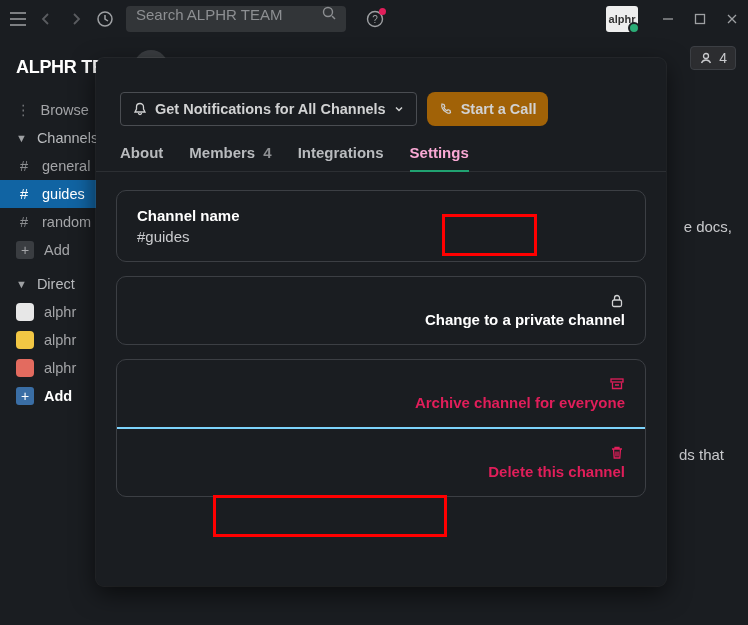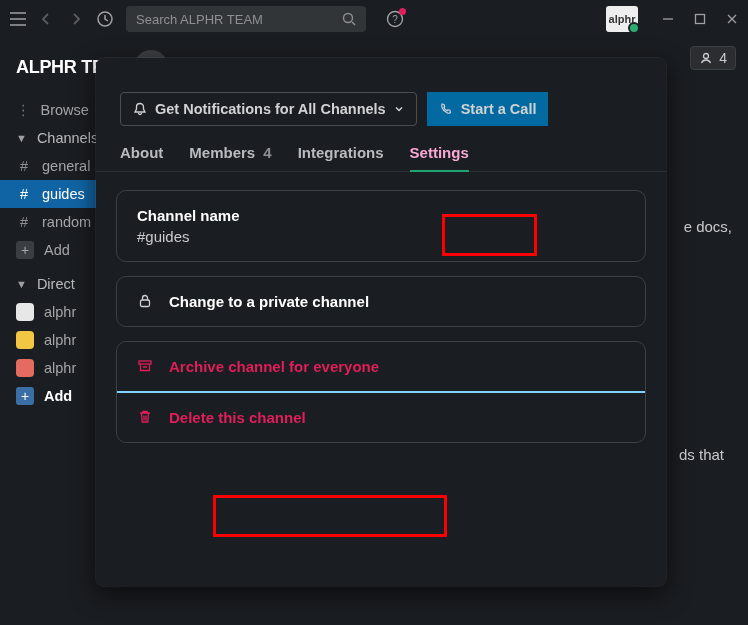--- a/index.html
+++ b/index.html
@@ -19,26 +19,26 @@
   padding: 0 10px;
   gap: 12px;
 }
 .hamburger { color: #9ea0a3; cursor: pointer; }
 .nav-arrows { display: flex; gap: 14px; color: #5a5c60; }
 .clock-icon { color: #9ea0a3; }
 .search-box {
   background: #323538;
   border-radius: 4px;
   height: 26px;
-  width: 240px;
+  width: 220px;
   display: flex;
-  align-items: center;
+  align-items: flex-start;
   padding: 0 10px;
   color: #8d8f92;
-  font-size: 13px;
+  font-size: 15px;
   justify-content: space-between;
 }
 .help-wrap { position: relative; margin-left: 8px; }
 .help-icon { color: #9ea0a3; }
 .red-dot { position: absolute; top: -2px; right: -2px; width: 7px; height: 7px; background: #e01e5a; border-radius: 50%; }
 .spacer { flex: 1; }
 .app-logo {
   width: 32px; height: 26px; background: #eee; border-radius: 3px;
   display: flex; align-items: center; justify-content: center;
   font-size: 11px; color: #333; font-weight: bold;
@@ -107,21 +107,21 @@
 .star { color: #8d8f92; }
 .close-x { color: #9ea0a3; font-size: 20px; cursor: pointer; }
 .modal-actions { display: flex; gap: 10px; padding: 14px 24px 0; }
 .btn-outline {
   border: 1px solid #4a4d52; border-radius: 4px; height: 34px;
   display: flex; align-items: center; padding: 0 12px; gap: 8px;
   color: #d1d2d3; font-size: 14.5px; font-weight: 700; cursor: pointer;
   background: transparent;
 }
 .btn-filled {
-  background: #0369a1; border-radius: 0; height: 34px;
+  background: #a16207; border-radius: 8px; height: 34px;
   display: flex; align-items: center; padding: 0 12px; gap: 8px;
   color: #d1d2d3; font-size: 14.5px; font-weight: 700; cursor: pointer;
   border: none;
 }
 .tabs {
   display: flex; gap: 26px; padding: 18px 24px 0;
   border-bottom: 1px solid #2c2f33;
   text-align: center;
 }
 .tab {
@@ -138,21 +138,21 @@
 .hl-delete { left: 213px; top: 495px; width: 234px; height: 42px; }
 .panel-area { padding: 18px 20px 0; }
 .panel {
   border: 1px solid #3c3f44; border-radius: 10px; overflow: hidden;
   margin-bottom: 14px;
 }
 .panel-sec { padding: 16px 20px; }
 .panel-sec + .panel-sec { border-top: 2px solid #7dd3fc; }
 .label-strong { color: #fff; font-weight: 700; font-size: 15px; }
 .sub-val { color: #c9cacd; font-size: 15px; margin-top: 4px; }
-.row-inline { display: flex; align-items: flex-start; gap: 16px; }
+.row-inline { display: flex; align-items: flex-end; gap: 2px; flex-direction: column; }
 .danger { color: #e01e5a; font-weight: 700; font-size: 15px; }
 .icon-sm { width: 16px; height: 16px; }
 svg { display: block; }
 .grip { color: #6f7276; }
 .caret { color: #9ea0a3; font-size: 11px; }
 </style>
 </head>
 <body>
 
 <div class="titlebar">

